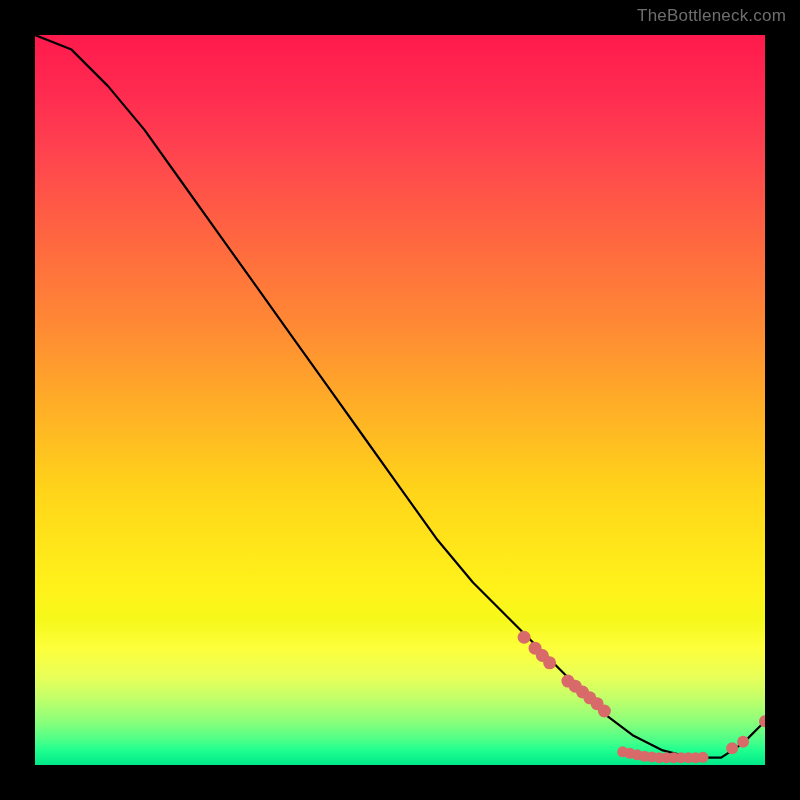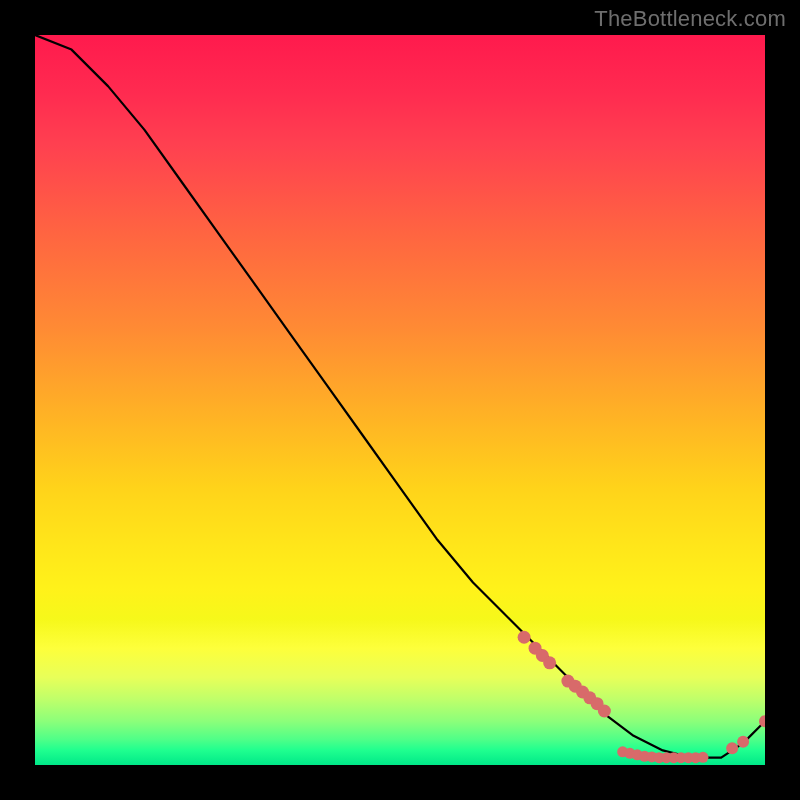--- a/index.html
+++ b/index.html
@@ -41,21 +41,21 @@
       #4fff88 96.5%,
       #1fff8f 98%,
       #00e888 100%
     );
   }
   .watermark {
     position: absolute;
     top: 6px;
     right: 14px;
     color: #6e6e6e;
-    font-size: 22px;
+    font-size: 17px;
     letter-spacing: 0.2px;
     font-weight: 500;
   }
   svg.overlay {
     position: absolute;
     left: 0;
     top: 0;
     width: 730px;
     height: 730px;
   }

